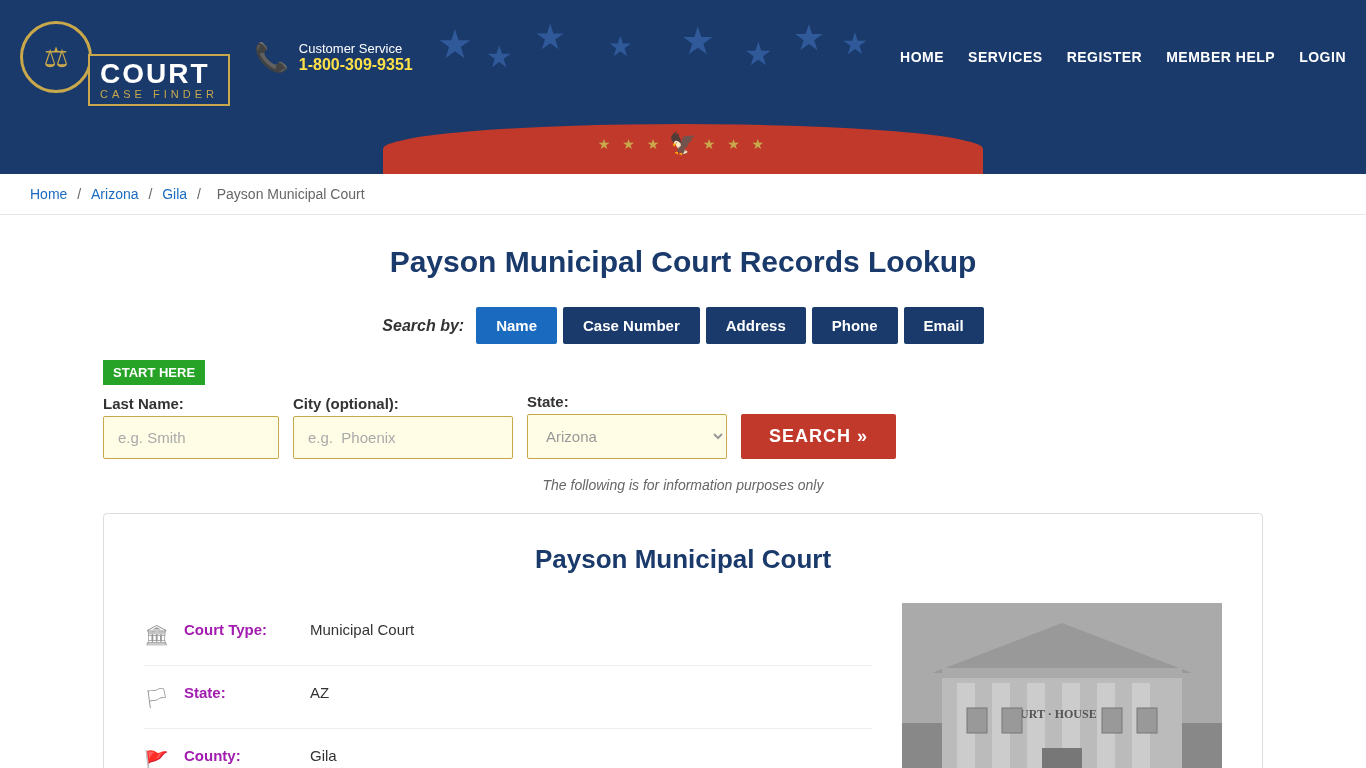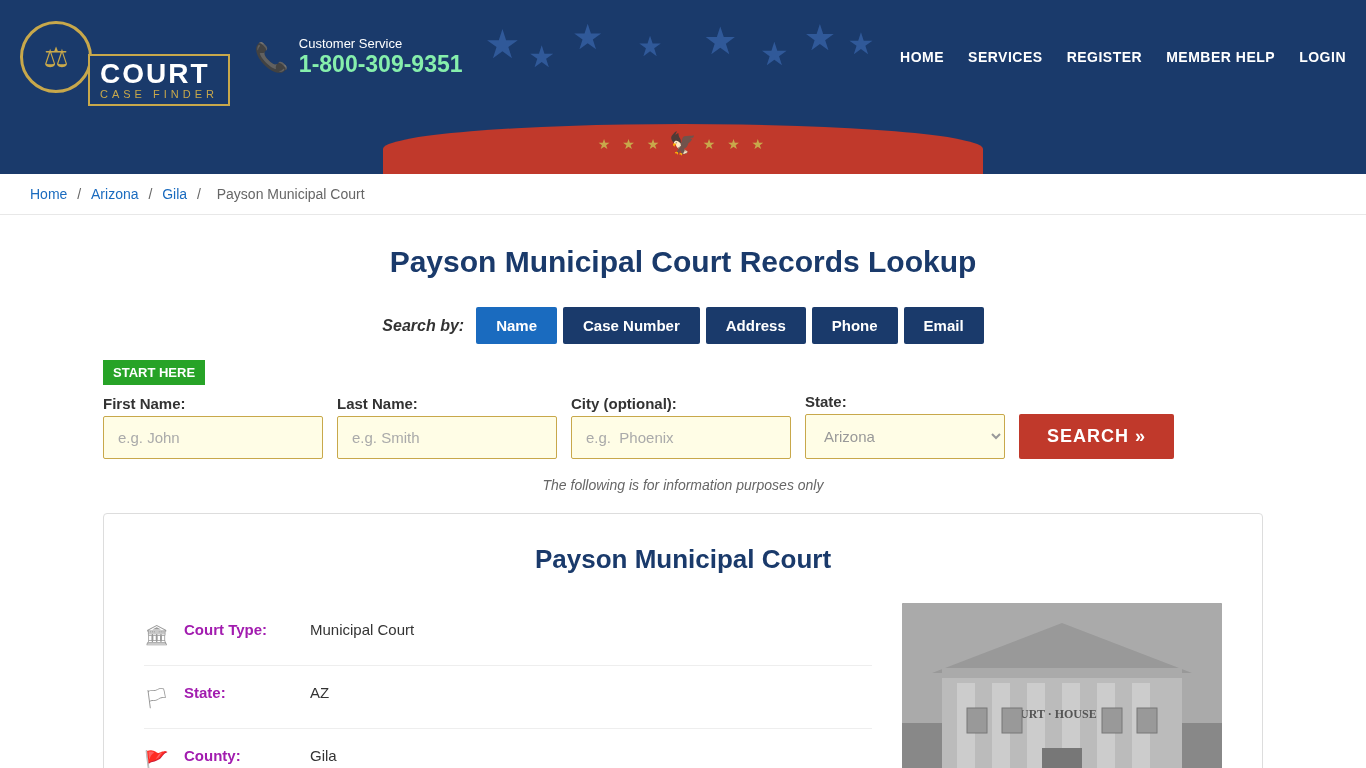--- a/index.html
+++ b/index.html
@@ -61,23 +61,23 @@
     }
     .phone-icon {
       font-size: 28px;
       color: #fff;
     }
     .cs-label {
       font-size: 13px;
       color: #fff;
     }
     .cs-number {
-      font-size: 23px;
-      font-weight: bold;
-      color: #86efac;
+      font-size: 16px;
+      font-weight: bold;
+      color: #fde047;
     }
 
     
     .header-stars {
       flex: 1;
       display: flex;
       align-items: center;
       justify-content: center;
       position: relative;
       overflow: hidden;
@@ -215,21 +215,21 @@
       padding: 12px 14px;
       font-size: 15px;
       border: 1px solid #c8a84b;
       background: #fffde6;
       border-radius: 2px;
       outline: none;
       color: #999;
     }
     .form-group input::placeholder { color: #aaa; }
     .fn-input { width: 220px; }
-    .ln-input { width: 220px; }
+    .ln-input { width: 176px; }
     .city-input { width: 220px; }
     .state-select { width: 200px; color: #333; }
     .search-btn {
       background: #c0392b;
       color: #fff;
       font-size: 18px;
       font-weight: bold;
       border: none;
       padding: 12px 28px;
       cursor: pointer;
@@ -380,24 +380,20 @@
     <button class="tab-btn inactive">Address</button>
     <button class="tab-btn inactive">Phone</button>
     <button class="tab-btn inactive">Email</button>
   </div>
 
   
   <div class="start-here-badge">START HERE</div>
 
   
   <div class="search-form-row">
-    <div class="form-group">
-      <label>First Name:</label>
-      <input type="text" class="fn-input" placeholder="e.g. John" style="">
-    </div>
     <div class="form-group">
       <label>Last Name:</label>
       <input type="text" class="ln-input" placeholder="e.g. Smith" style="">
     </div>
     <div class="form-group">
       <label>City (optional):</label>
       <input type="text" class="city-input" placeholder="e.g.  Phoenix" style="">
     </div>
     <div class="form-group">
       <label>State:</label>

